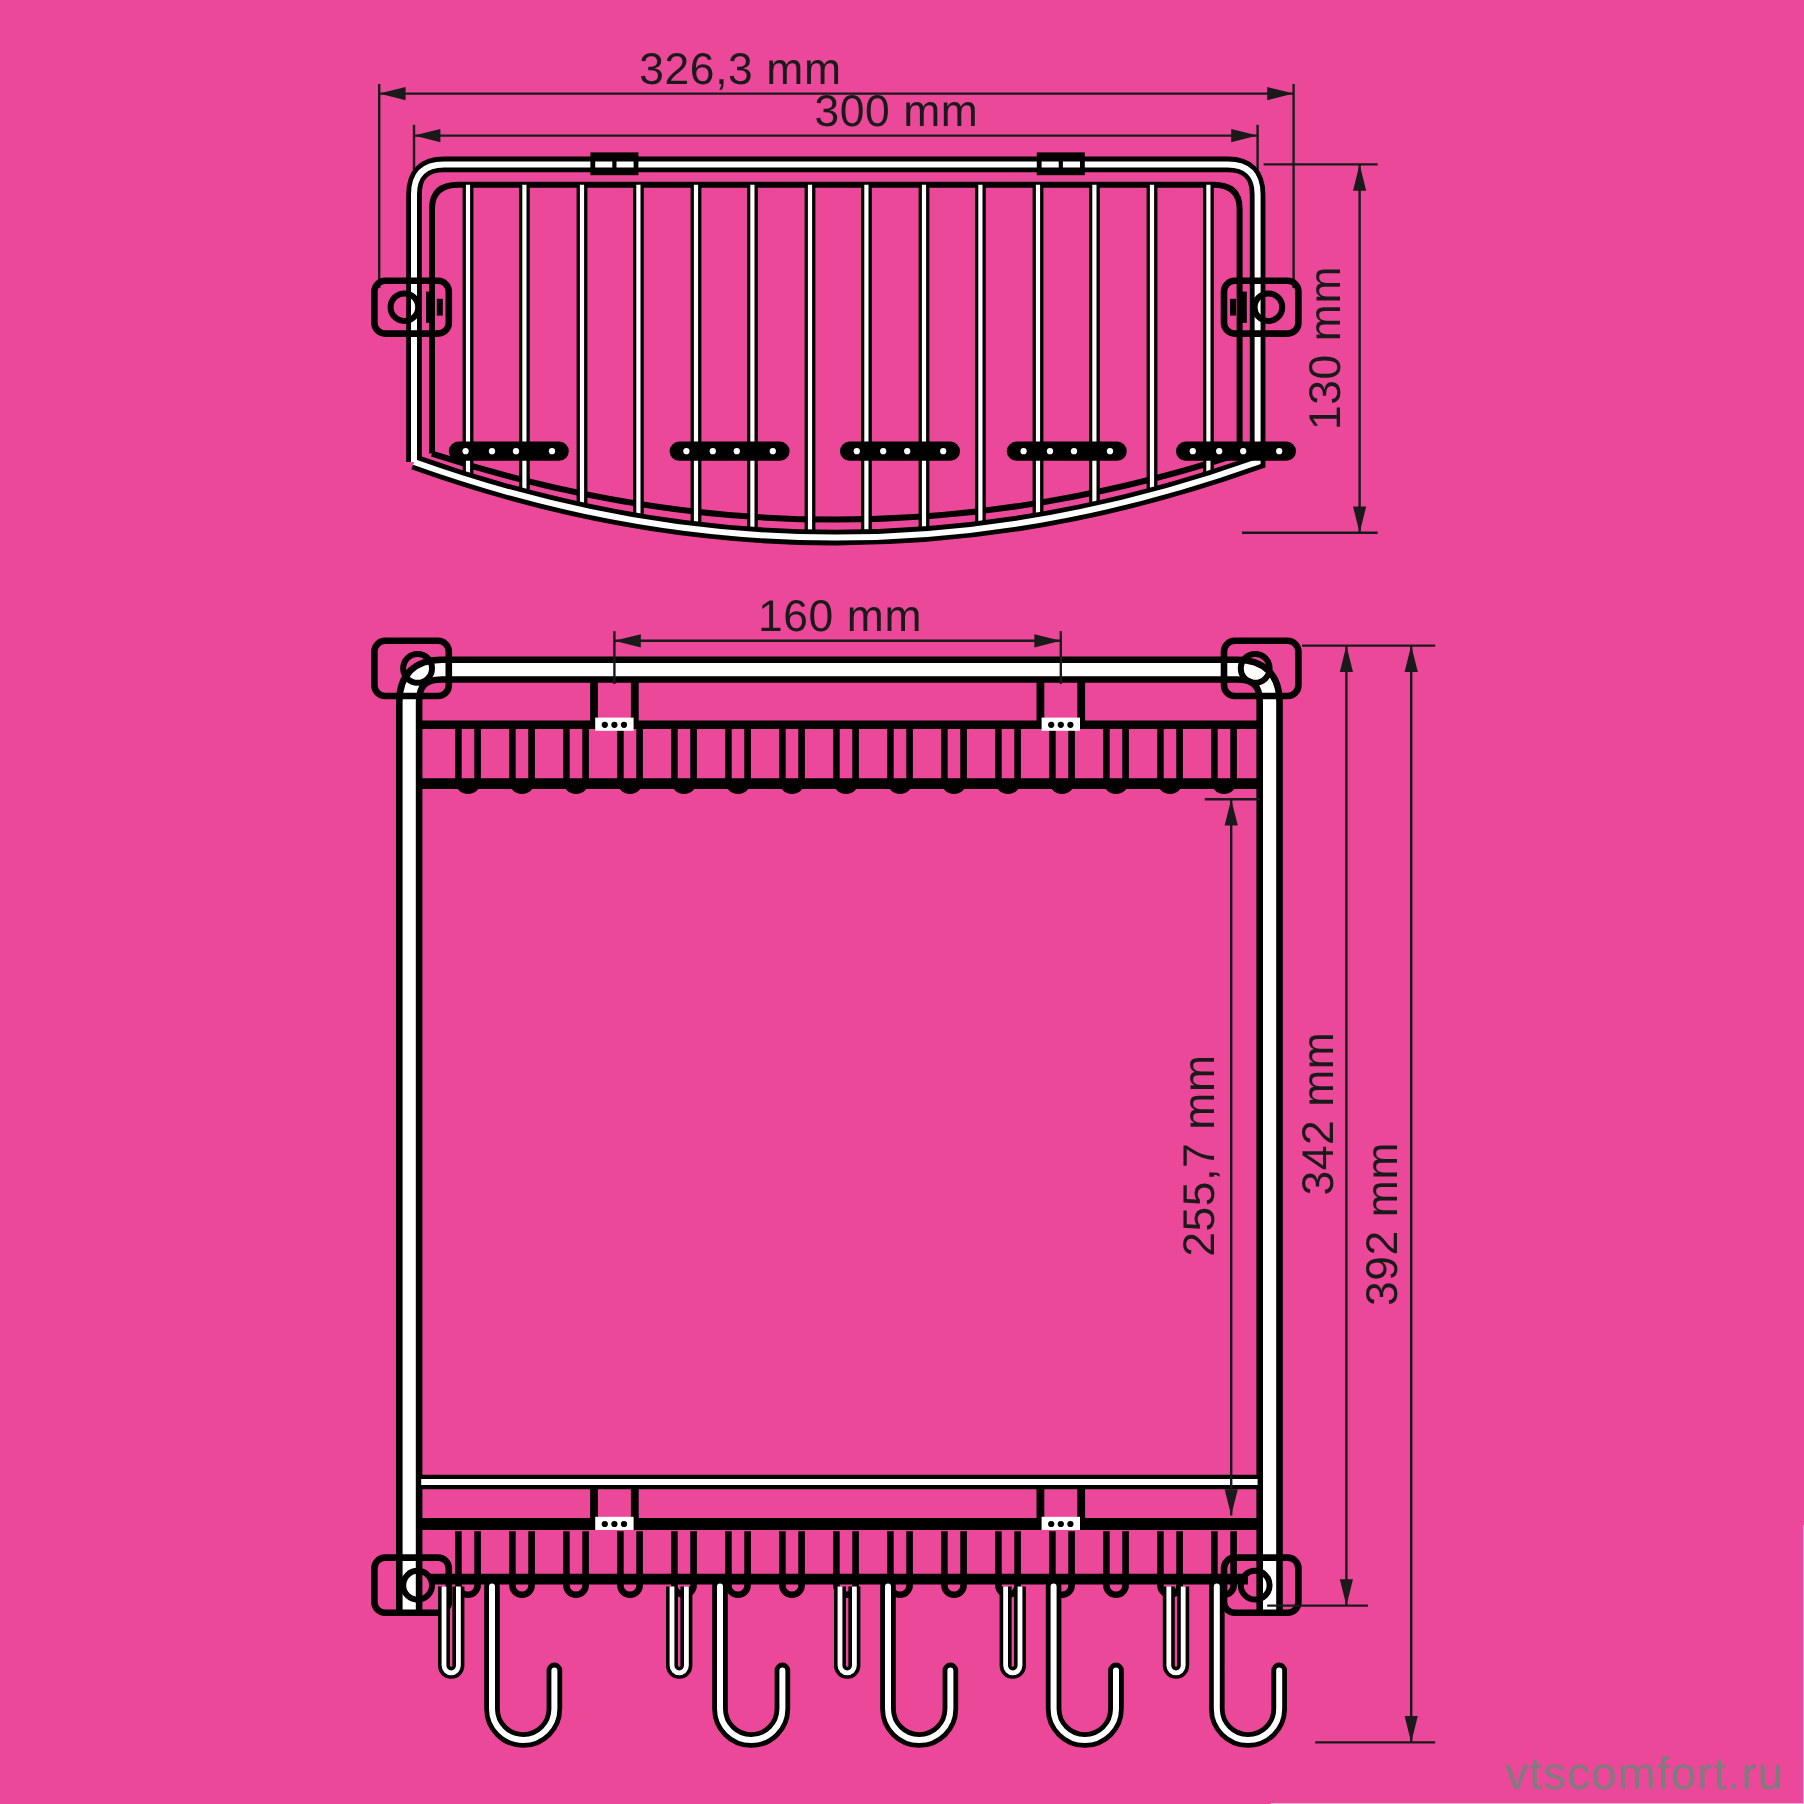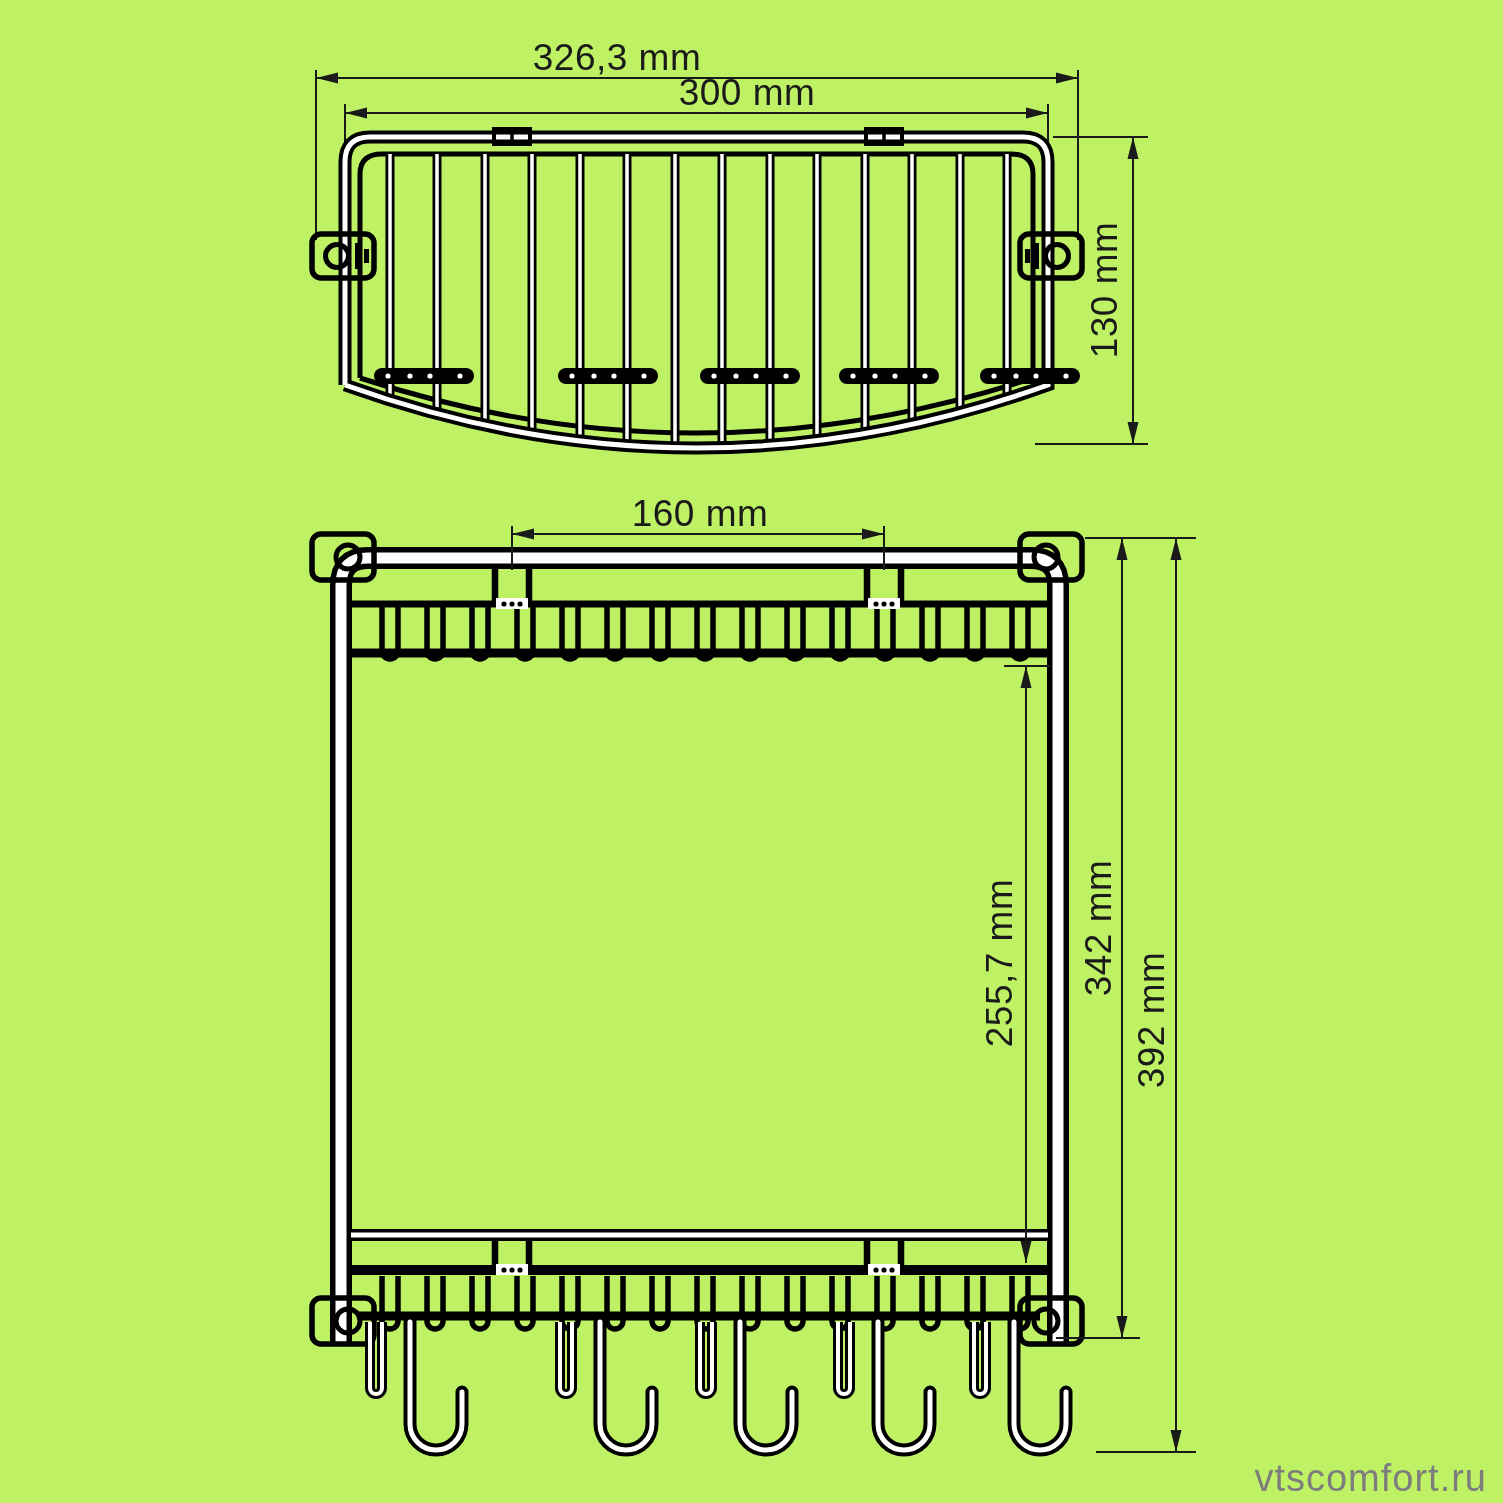--- a/index.html
+++ b/index.html
@@ -1,16 +1,16 @@
 <!DOCTYPE html>
 <html><head>
 <meta charset="utf-8">
 <style>
   html,body{margin:0;padding:0;background:#ffffff;}
-  .stage{width:1503px;height:1503px;position:relative;background:#bef264;overflow:hidden;}
+  .stage{width:1503px;height:1503px;position:relative;background:#ec4899;overflow:hidden;}
   svg{display:block;}
   .bk{stroke:#000000;fill:none;}
   .wt{stroke:#ffffff;fill:none;}
   .dim{stroke:#1a1a1a;stroke-width:2;fill:none;}
   .dimf{fill:#1a1a1a;stroke:none;}
   text{font-family:"Liberation Sans", sans-serif;}
   .lbl{font-size:37px;fill:#1a1a1a;letter-spacing:0.5px;}
   .wm{font-size:38px;fill:#7d7d7d;letter-spacing:1px;}
 </style>
 </head>

